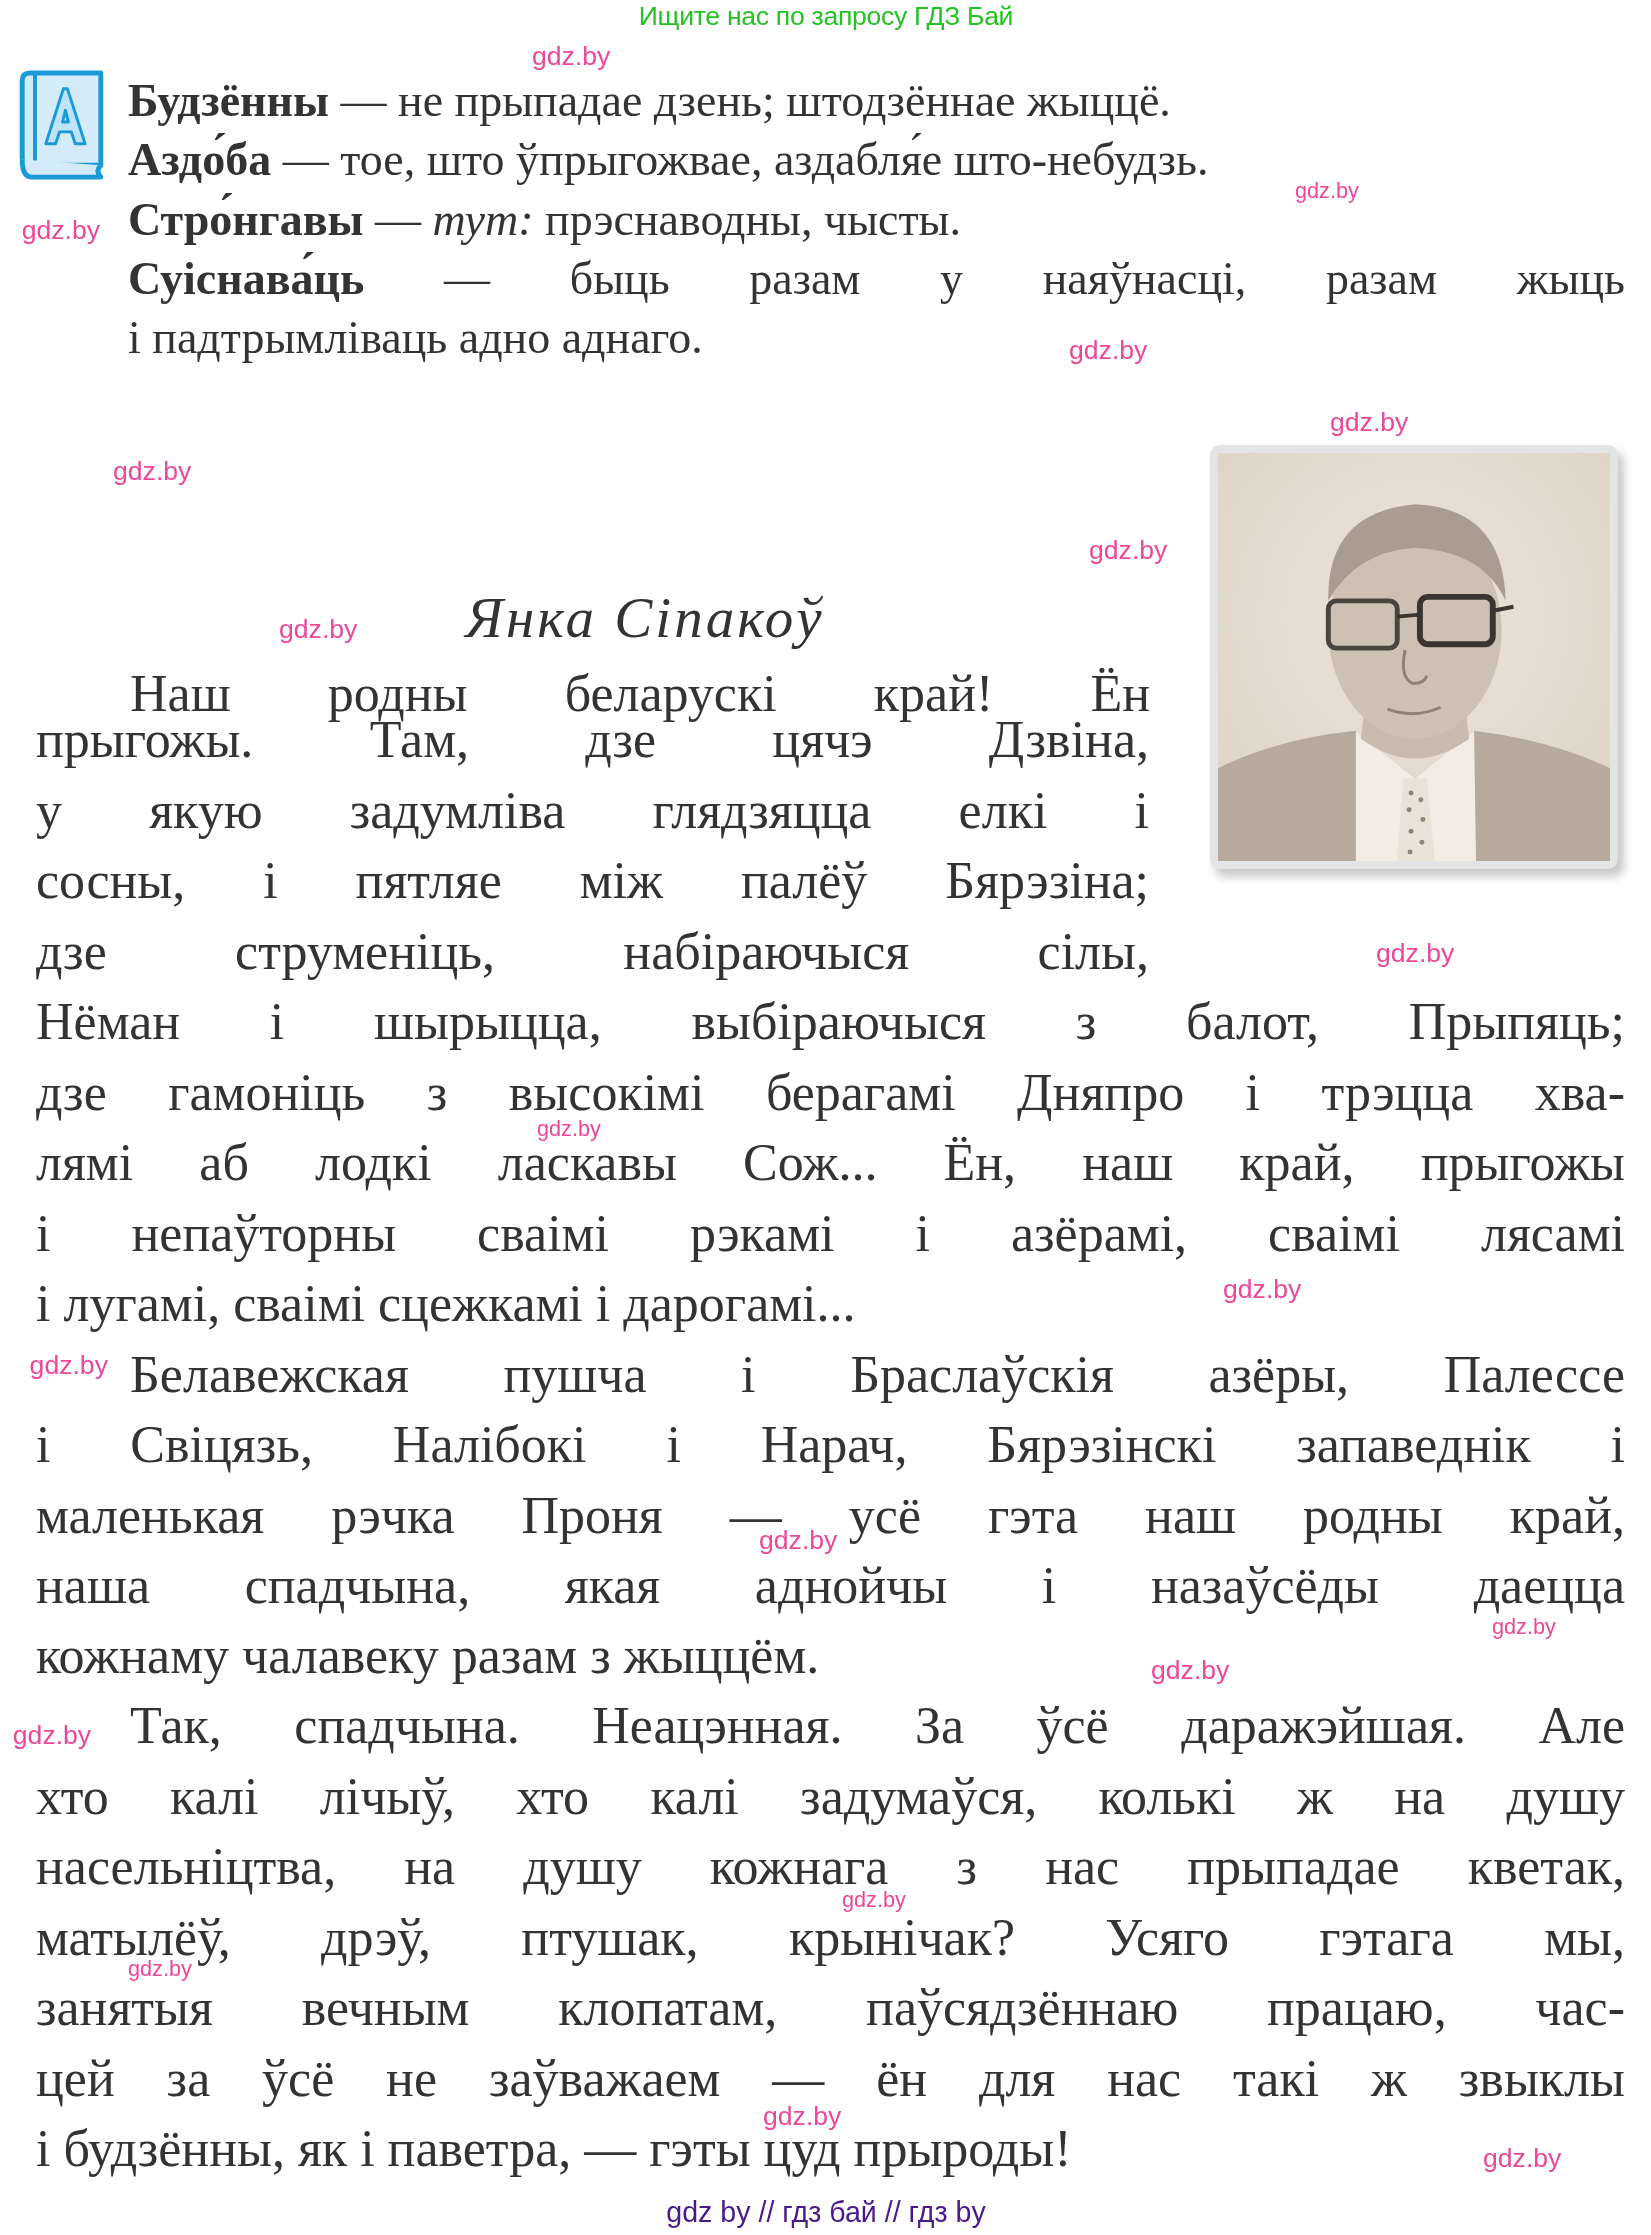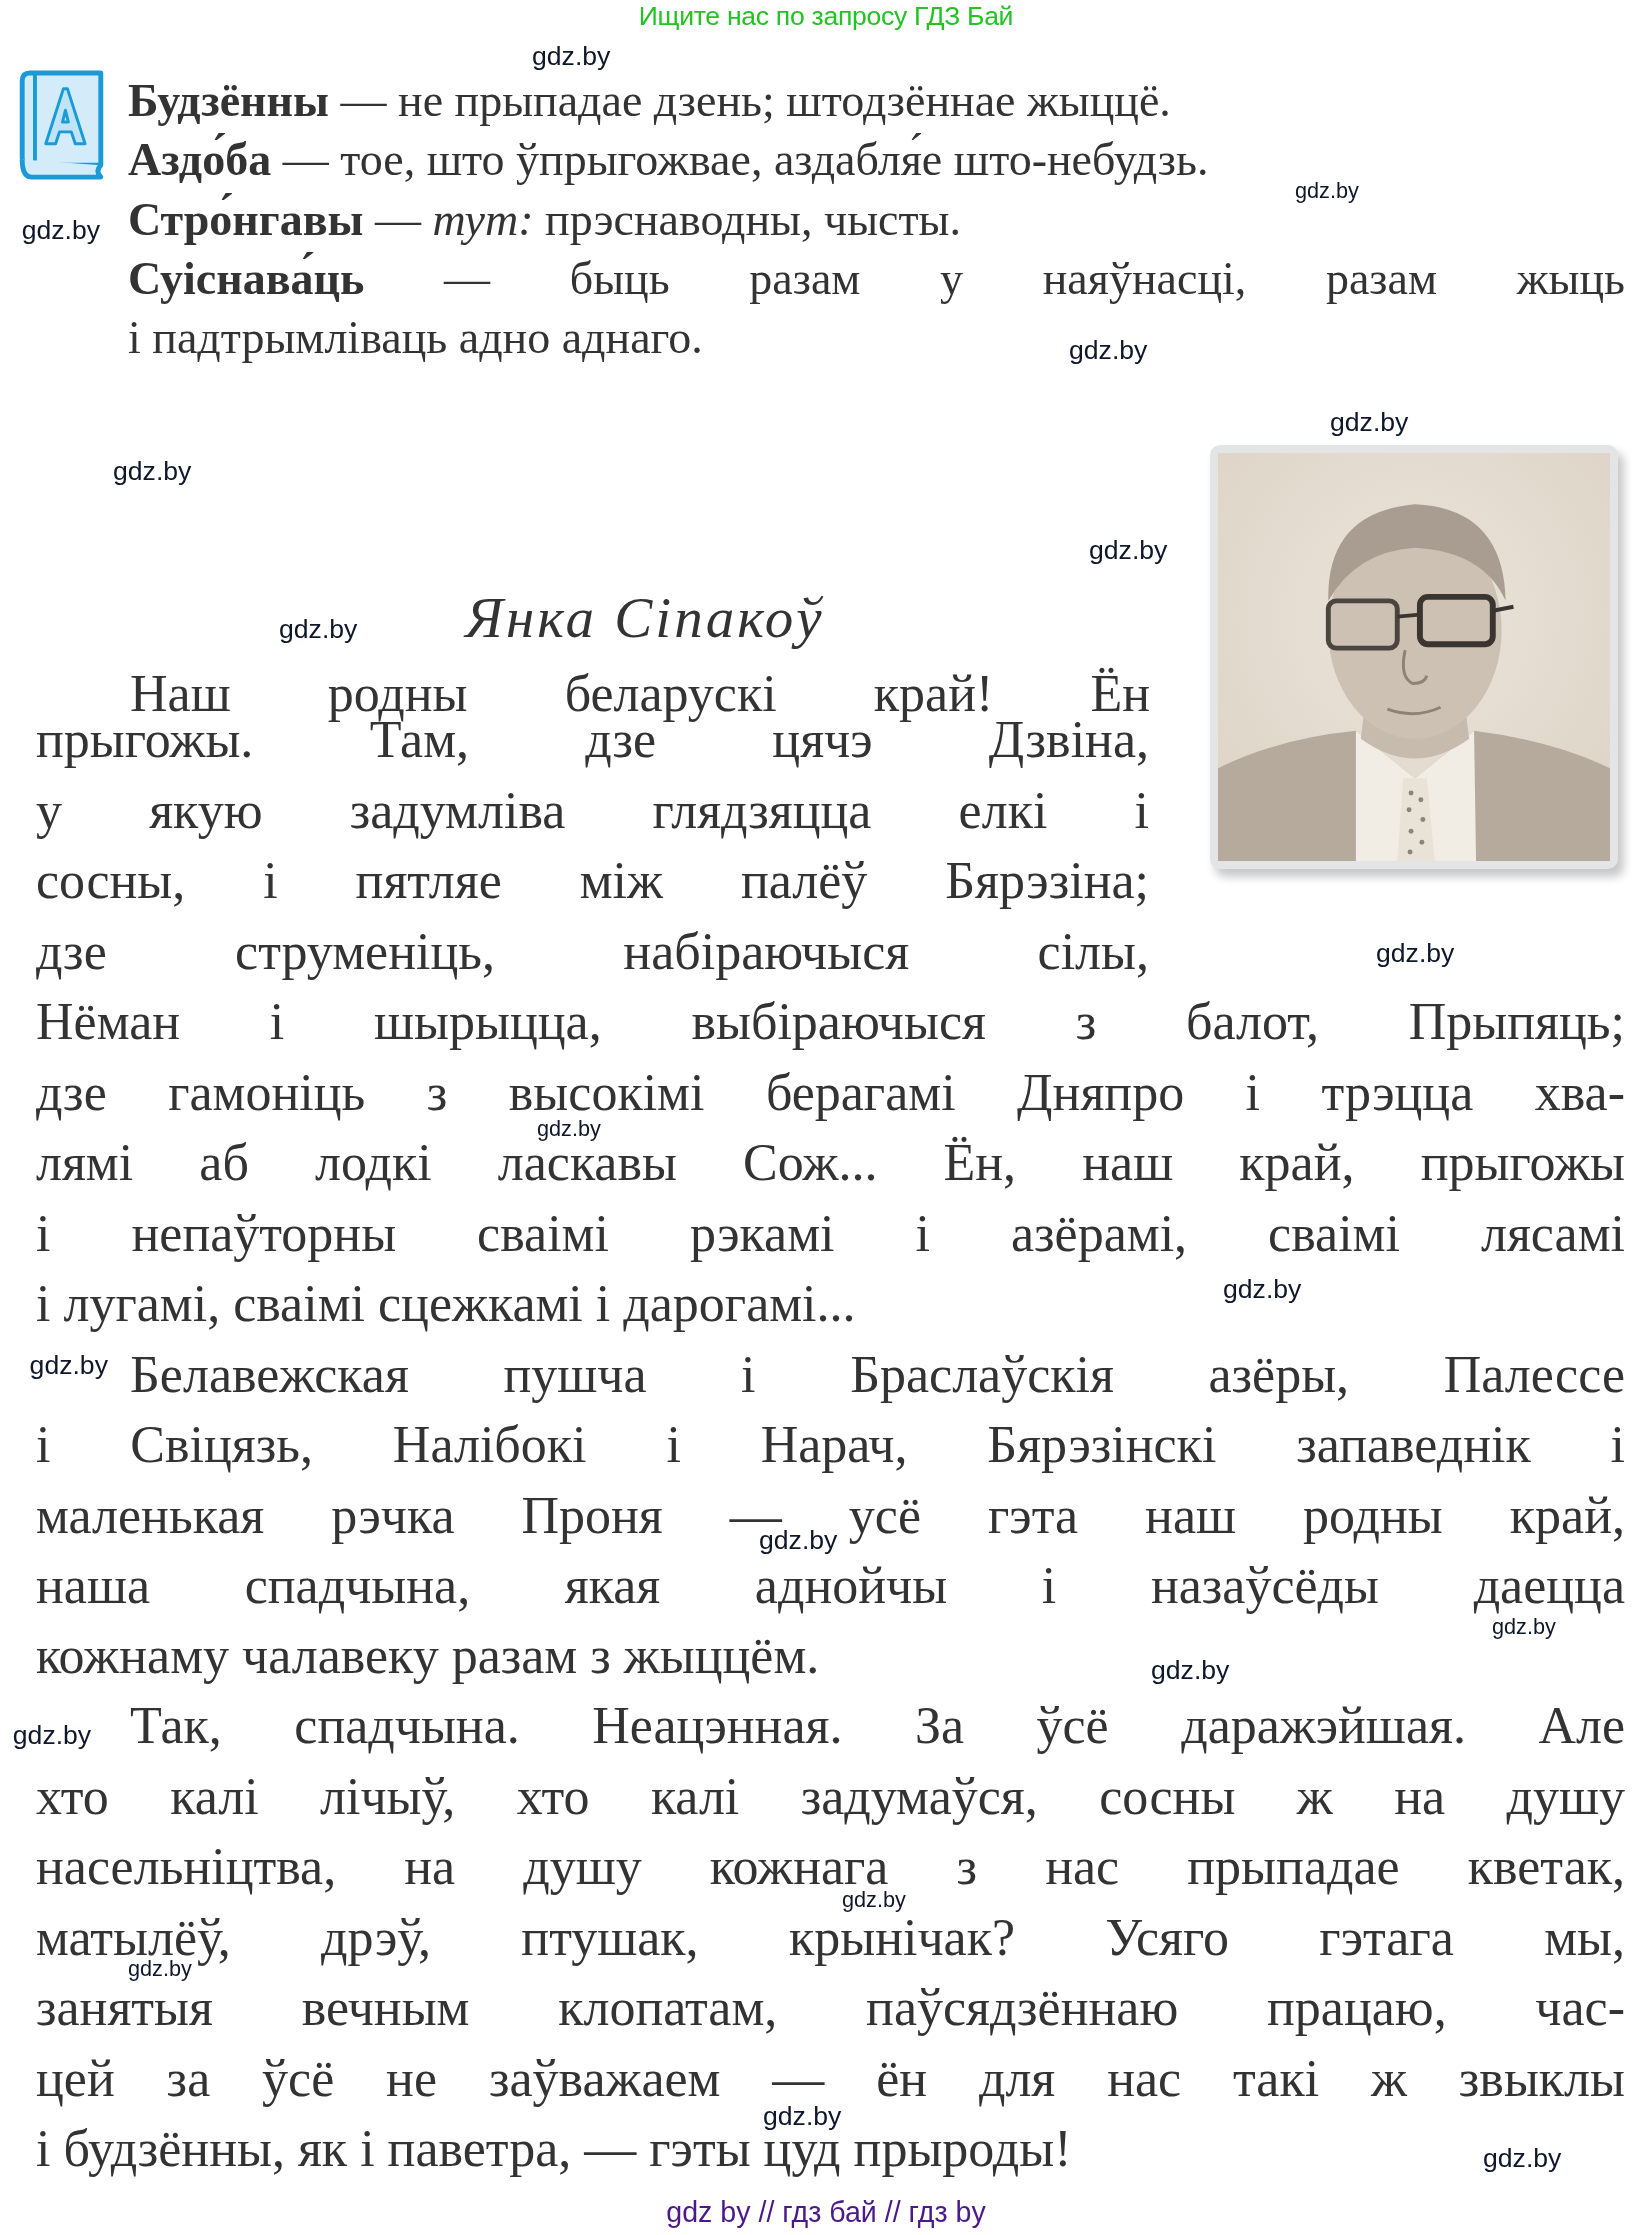--- a/index.html
+++ b/index.html
@@ -10,21 +10,21 @@
     text-align: center; font-family: "Liberation Sans", sans-serif;
     font-size: 26.6px; line-height: 33px; color: #22c322; letter-spacing: -0.3px;
   }
   .footer-ad {
     position: absolute; left: 0; top: 2193px; width: 1652px; height: 39px;
     text-align: center; font-family: "Liberation Sans", sans-serif;
     font-size: 28.6px; line-height: 39px; color: #4b1a8a;
   }
   .wm {
     position: absolute; font-family: "Liberation Sans", sans-serif;
-    color: #0f172a; white-space: nowrap; line-height: 1;
+    color: #ec4899; white-space: nowrap; line-height: 1;
   }
   .wm.s { font-size: 26.6px; }
   .wm.xs { font-size: 21.7px; }
 
   .book-icon { position: absolute; left: 15.8px; top: 69px; width: 91px; height: 114px; }
 
   .gloss-line {
     position: absolute; left: 128px; width: 1497px;
     font-family: "Liberation Serif", "DejaVu Serif", serif;
     font-size: 46px; line-height: 59px; color: #333333; white-space: nowrap;
@@ -151,21 +151,21 @@
   <div class="body-line wide" style="top:1057px;">дзе гамоніць з высокімі берагамі Дняпро і трэцца хва-</div>
   <div class="body-line wide" style="top:1127px;">лямі аб лодкі ласкавы Сож... Ён, наш край, прыгожы</div>
   <div class="body-line wide" style="top:1198px;">і непаўторны сваімі рэкамі і азёрамі, сваімі лясамі</div>
   <div class="body-line wide last" style="top:1268px;">і лугамі, сваімі сцежкамі і дарогамі...</div>
   <div class="body-line indent wide" style="top:1339px;">Белавежская пушча і Браслаўскія азёры, Палессе</div>
   <div class="body-line wide" style="top:1409px;">і Свіцязь, Налібокі і Нарач, Бярэзінскі запаведнік і</div>
   <div class="body-line wide" style="top:1480px;">маленькая рэчка Проня — усё гэта наш родны край,</div>
   <div class="body-line wide" style="top:1550px;">наша спадчына, якая аднойчы і назаўсёды даецца</div>
   <div class="body-line wide last" style="top:1620px;">кожнаму чалавеку разам з жыццём.</div>
   <div class="body-line indent wide" style="top:1690px;">Так, спадчына. Неацэнная. За ўсё даражэйшая. Але</div>
-  <div class="body-line wide" style="top:1761px;">хто калі лічыў, хто калі задумаўся, сосны ж на душу</div>
+  <div class="body-line wide" style="top:1761px;">хто калі лічыў, хто калі задумаўся, колькі ж на душу</div>
   <div class="body-line wide" style="top:1831px;">насельніцтва, на душу кожнага з нас прыпадае кветак,</div>
   <div class="body-line wide" style="top:1902px;">матылёў, дрэў, птушак, крынічак? Усяго гэтага мы,</div>
   <div class="body-line wide" style="top:1972px;">занятыя вечным клопатам, паўсядзённаю працаю, час-</div>
   <div class="body-line wide" style="top:2043px;">цей за ўсё не заўважаем — ён для нас такі ж звыклы</div>
   <div class="body-line wide last" style="top:2113px;">і будзённы, як і паветра, — гэты цуд прыроды!</div>
 
   <div class="wm s" style="left:532px; top:43px;">gdz.by</div>
   <div class="wm xs" style="left:1295px; top:180px;">gdz.by</div>
   <div class="wm s" style="left:21.7px; top:217px;">gdz.by</div>
   <div class="wm s" style="left:1069px; top:337px;">gdz.by</div>

